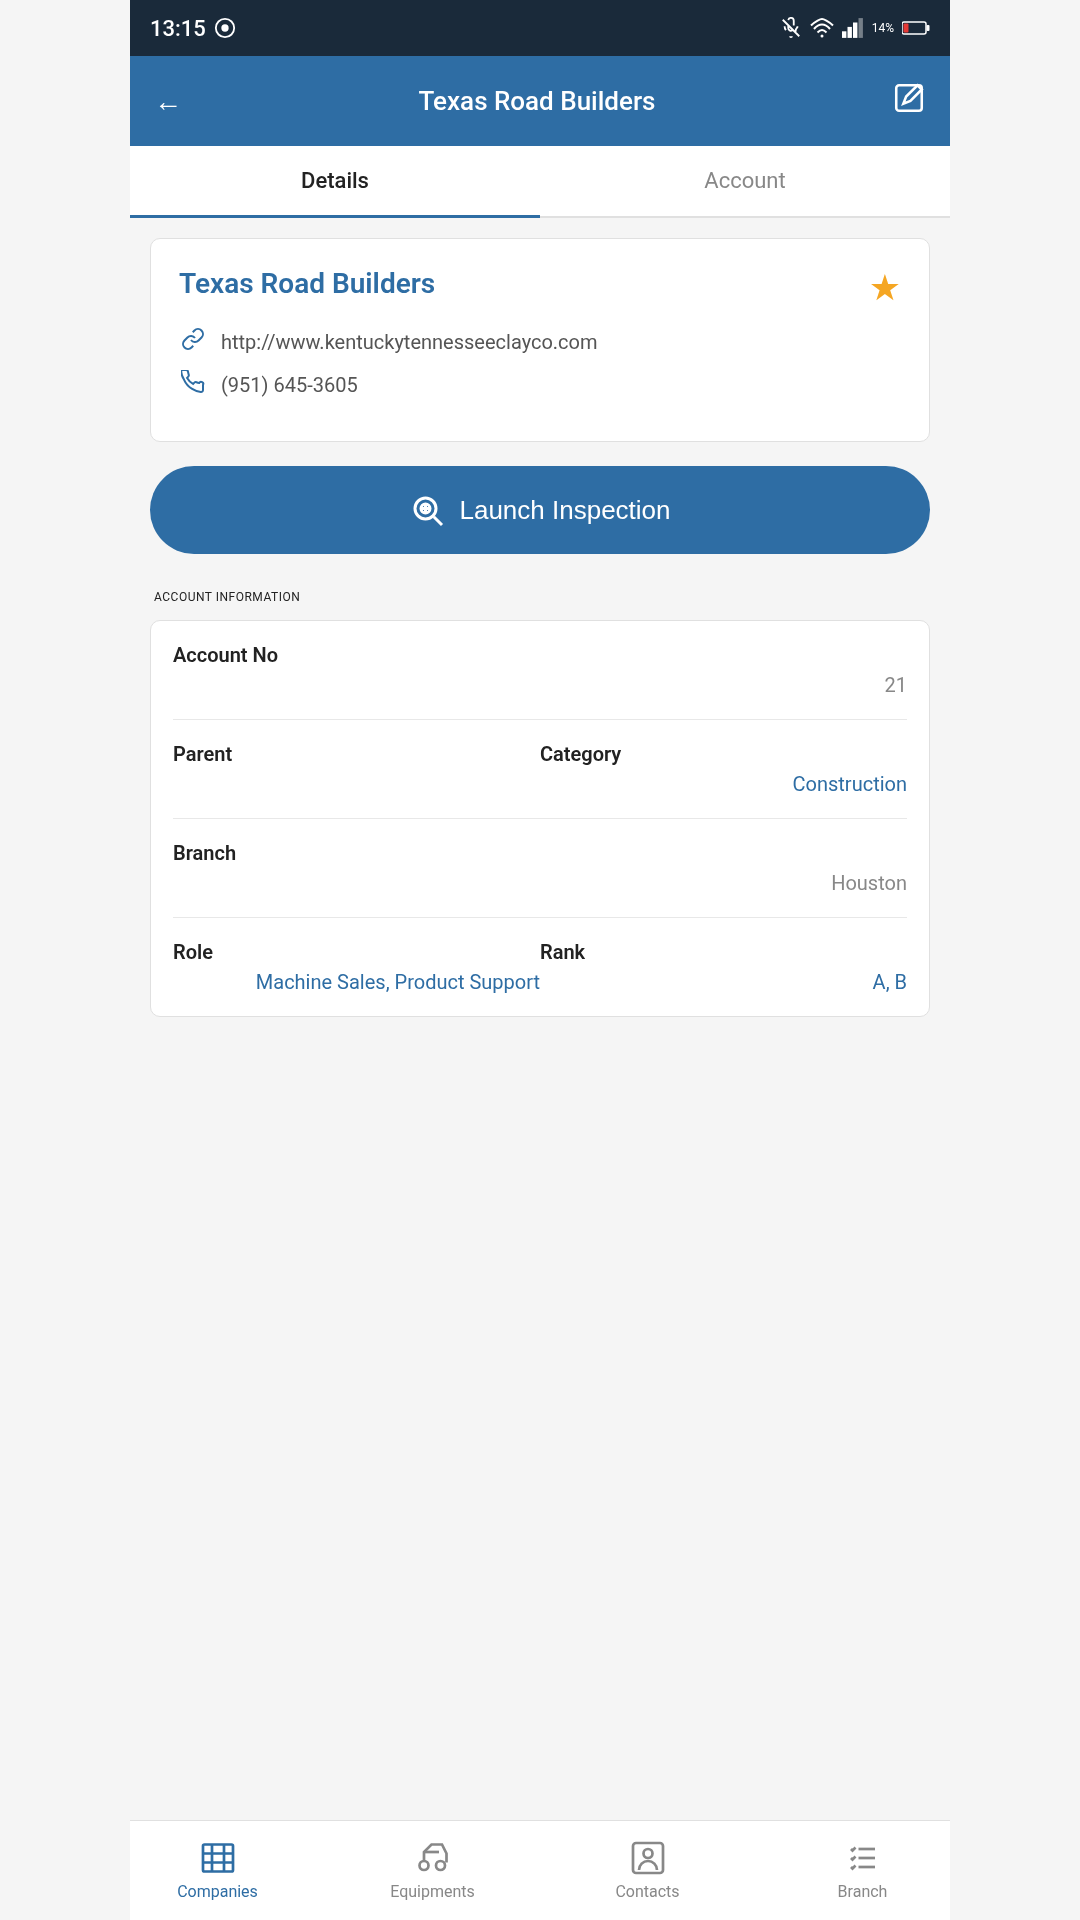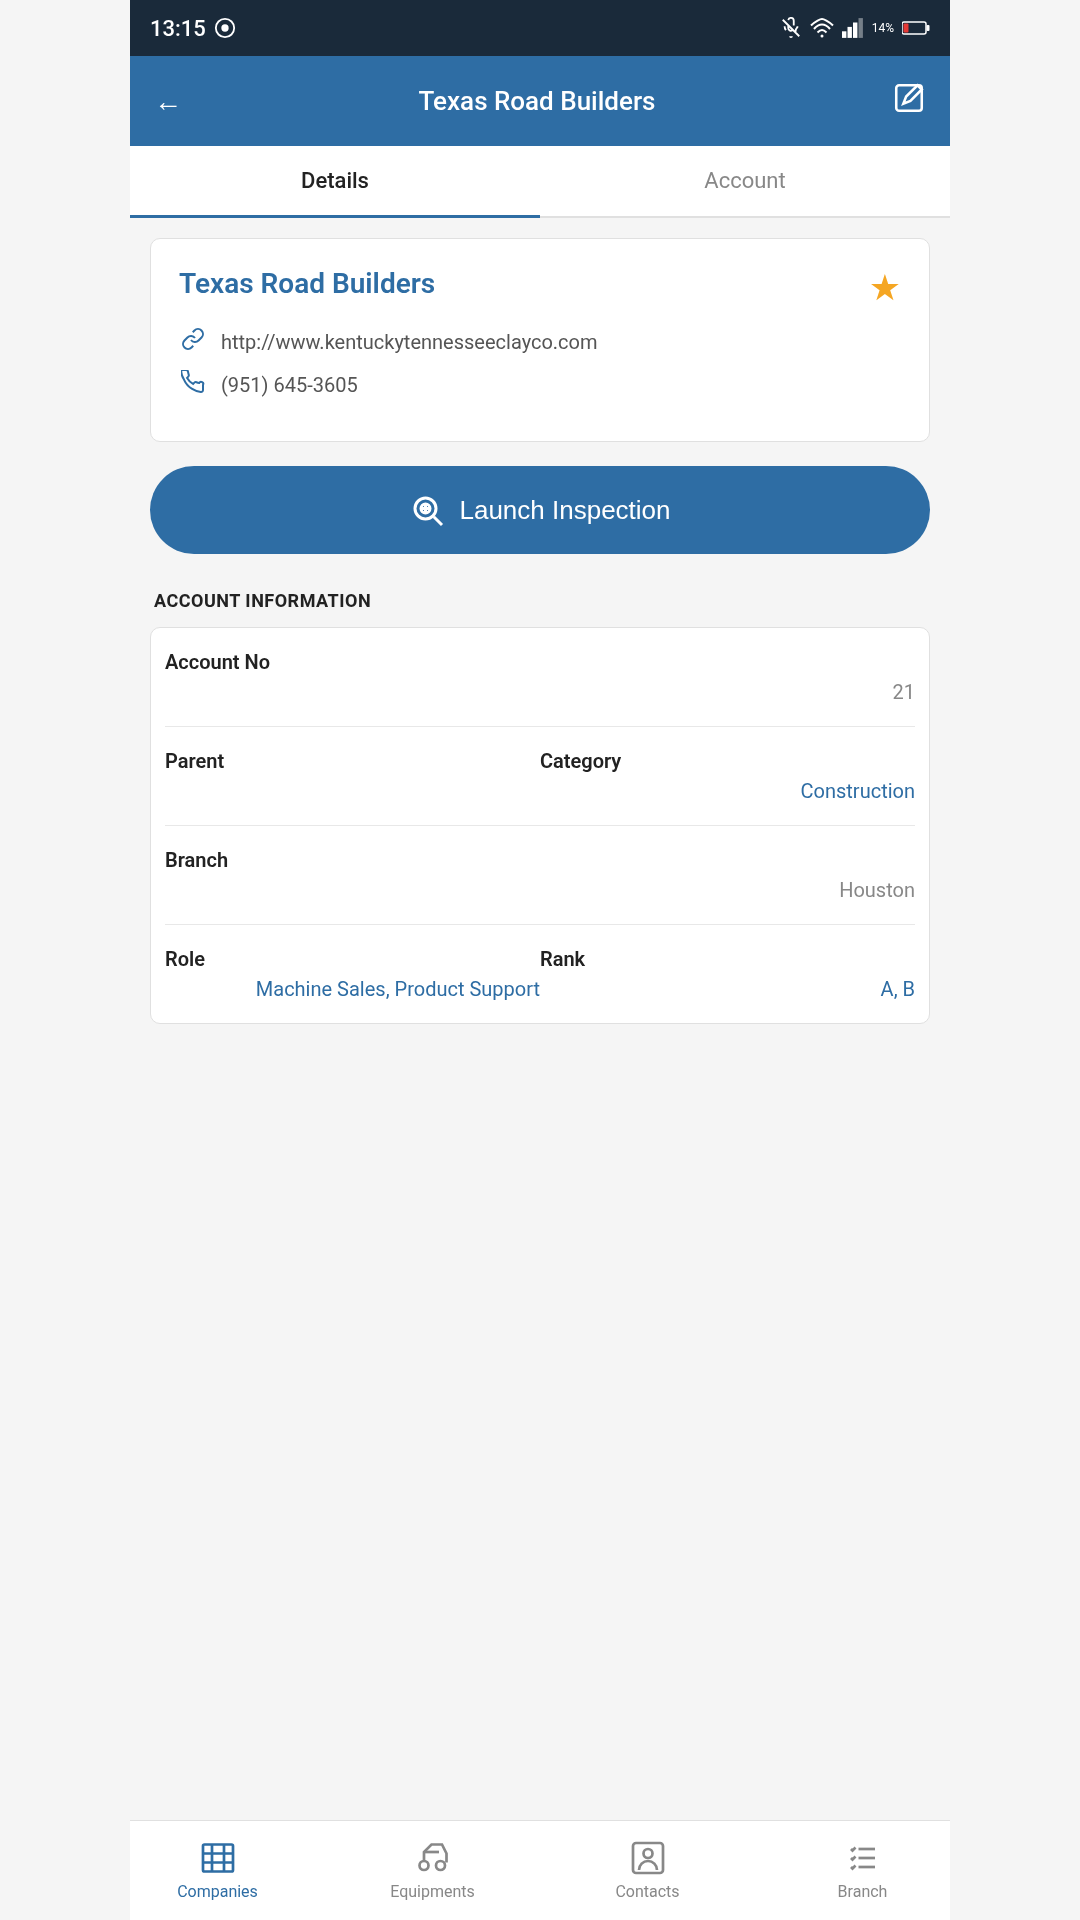--- a/index.html
+++ b/index.html
@@ -143,34 +143,34 @@
       display: flex;
       align-items: center;
       justify-content: center;
       gap: 14px;
       cursor: pointer;
       margin-bottom: 36px;
     }
 
     
     .section-header {
-      font-size: 18px;
-      font-weight: 700;
+      font-size: 12px;
+      font-weight: 400;
       color: #222;
       letter-spacing: 0.5px;
       margin-bottom: 16px;
       padding: 0 4px;
     }
 
     
     .info-card {
       background: white;
       border-radius: 10px;
       border: 1px solid #e0e0e0;
-      padding: 0 14px;
+      padding: 0 22px;
       margin-bottom: 40px;
     }
     .info-row {
       padding: 22px 0;
       border-bottom: 1px solid #e8e8e8;
     }
     .info-row:last-child {
       border-bottom: none;
     }
     .info-row-cols {

